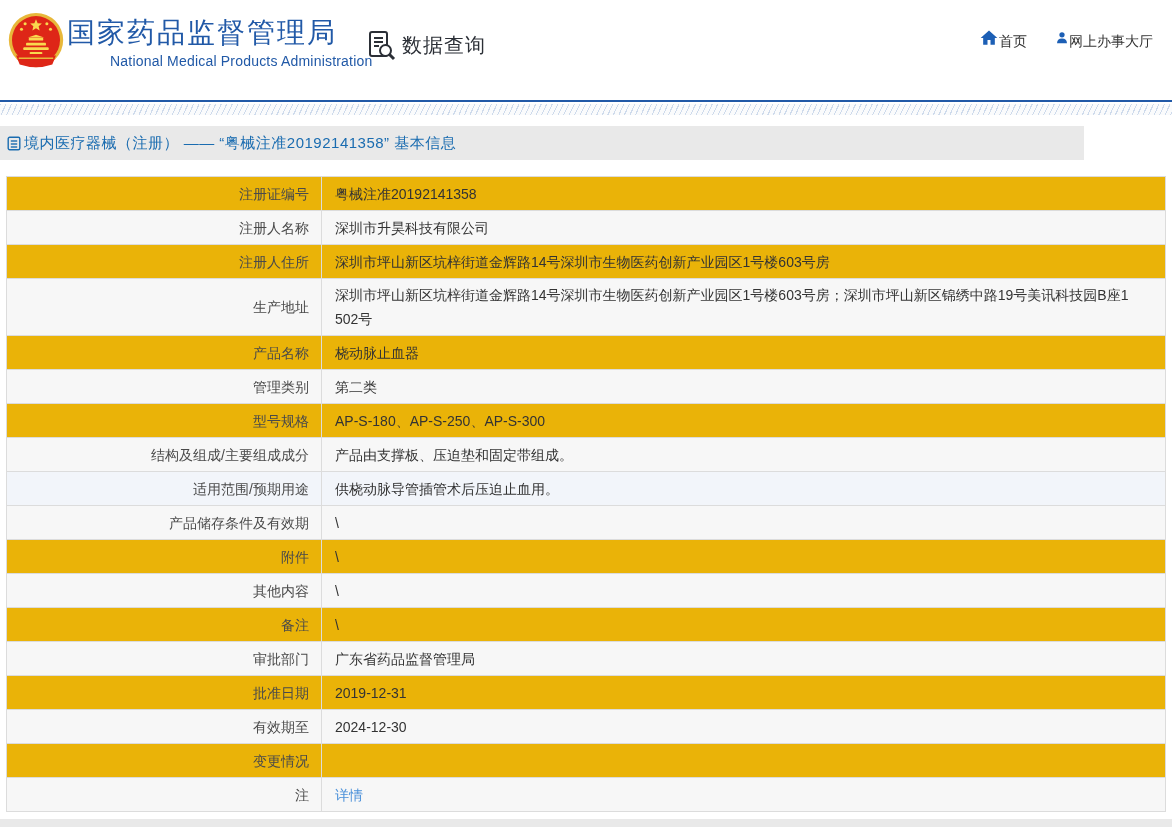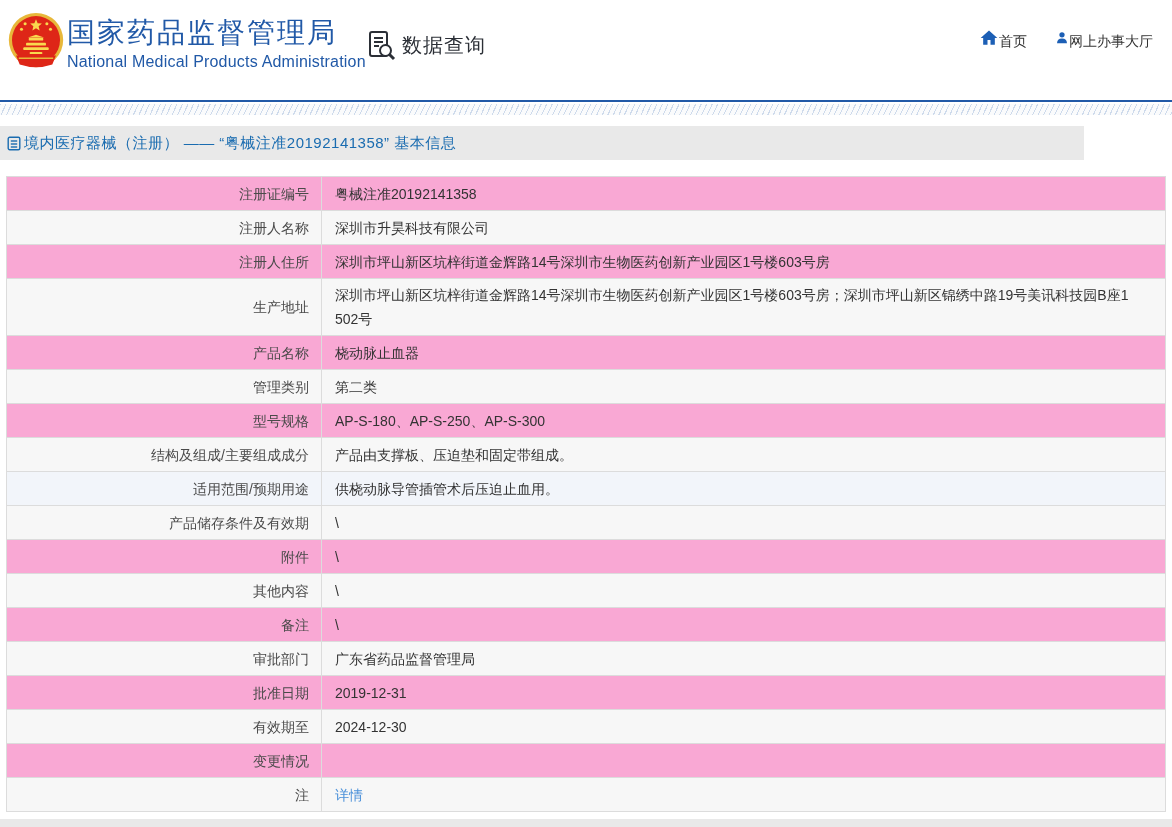--- a/index.html
+++ b/index.html
@@ -25,21 +25,21 @@
   .header {
     position: absolute; top: 0; left: 0; width: 1172px; height: 102px;
     background: #fff; border-bottom: 2px solid var(--brand);
   }
   .emblem { position: absolute; left: 7px; top: 12px; width: 58px; height: 58px; }
   .brand-block { position: absolute; left: 67px; top: 17px; }
   .brand-zh {
     font-size: 28px; font-weight: normal; color: var(--brand);
     letter-spacing: 2px; line-height: 32px;
   }
-  .brand-en { font-size: 16px; color: var(--brand); margin-top: 4px; letter-spacing: 0.2px; }
+  .brand-en { font-size: 14px; color: var(--brand); margin-top: 4px; letter-spacing: 0.2px; margin-left: 43px; }
 
   .query-block { position: absolute; left: 364px; top: 28px; display: flex; align-items: center; }
   .query-icon { width: 34px; height: 34px; margin-right: 4px; }
   .query-label { font-size: 20px; color: #2b2f36; letter-spacing: 1px; }
 
   .nav-item { position: absolute; top: 27px; display: flex; flex-direction: row; align-items: center; cursor: pointer; }
   .nav-item .nav-icon { width: 22px; height: 22px; margin-bottom: 7px; }
   .nav-item .nav-label { font-size: 14px; color: #333; white-space: nowrap; }
   .nav-home { left: 979px; width: 48px; }
   .nav-hall { left: 1055px; width: 98px; }
@@ -61,21 +61,21 @@
     display: flex; align-items: center; padding-left: 7px;
   }
   .doc-icon { width: 14px; height: 15px; margin-right: 3px; flex: 0 0 auto; }
   .page-title { font-size: 15px; color: var(--title-blue); letter-spacing: 0.5px; }
 
   
   .info-table {
     position: absolute; top: 176px; left: 6px; width: 1160px;
     border-collapse: collapse; table-layout: fixed;
   }
-  .info-table tr { background: #f9a8d4; }
+  .info-table tr { background: #eab308; }
   .info-table tr:nth-child(even) { background: var(--zebra); }
   .info-table tr:nth-child(9) { background: #f2f5fa; } 
   .info-table th, .info-table td {
     border: 1px solid var(--border);
     font-size: 14px; font-weight: normal;
     height: 34px; line-height: 24px;
     padding: 4px 0;
     vertical-align: middle;
   }
   .info-table th {

